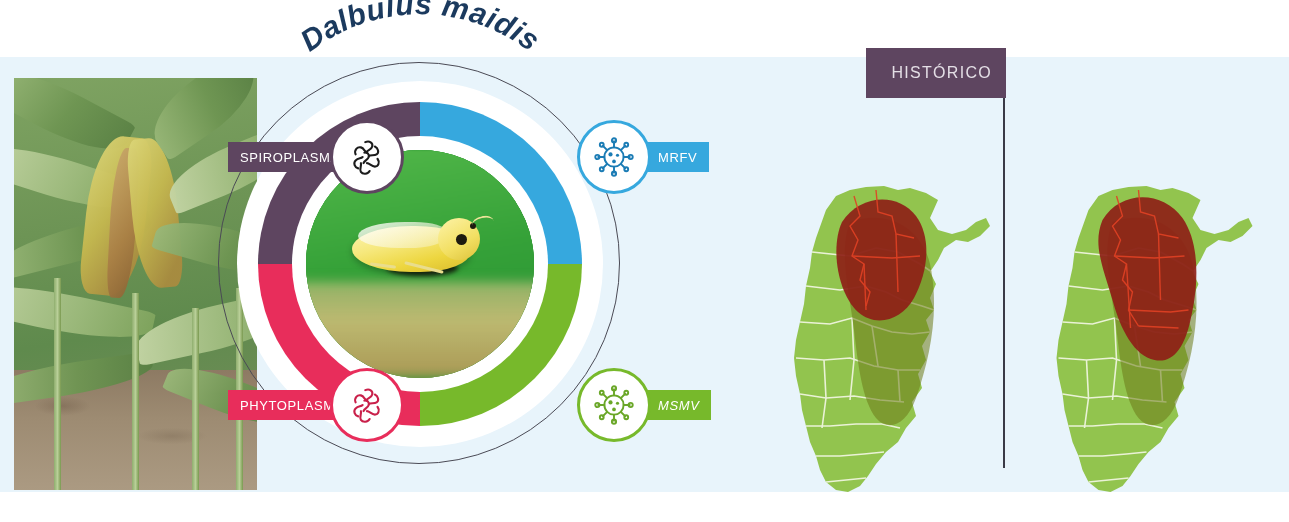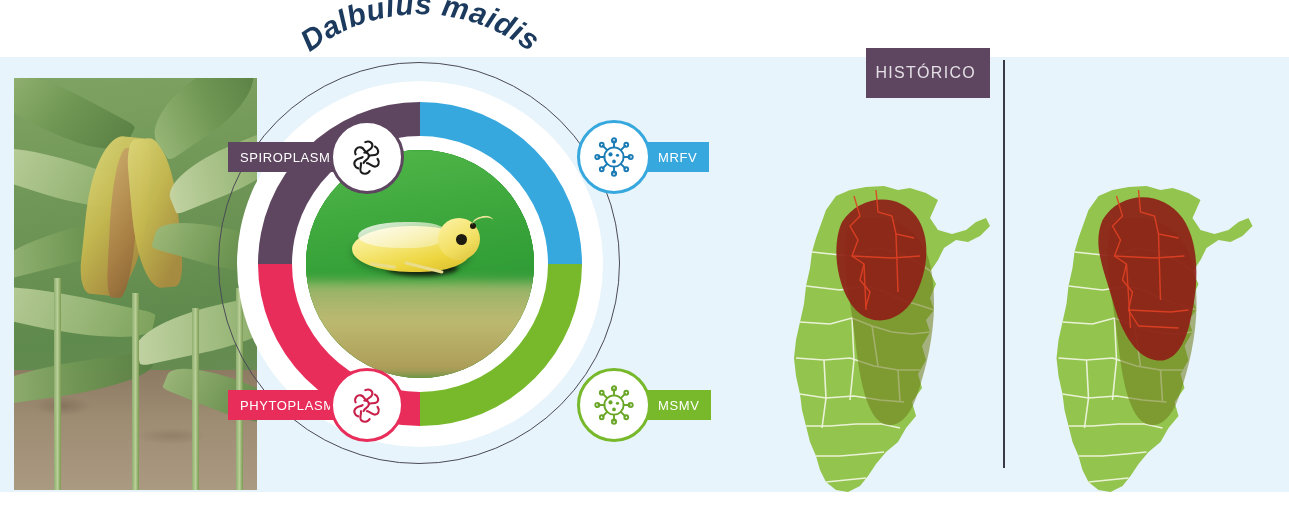--- a/index.html
+++ b/index.html
@@ -91,32 +91,32 @@
   
   .tag{position:absolute;height:30px;display:flex;align-items:center;color:#ffffff;
      font-size:13px;letter-spacing:.6px;font-weight:400;white-space:nowrap;}
   .tag.right-point{padding:0 26px 0 12px;
      clip-path:polygon(0 0, calc(100% - 16px) 0, 100% 50%, calc(100% - 16px) 100%, 0 100%);}
   .tag.left-point{padding:0 12px 0 26px;
      clip-path:polygon(16px 0, 100% 0, 100% 100%, 16px 100%, 0 50%);}
   .tag.t-spiro{left:228px;top:142px;background:var(--c-purple);}
   .tag.t-phyto{left:228px;top:390px;background:var(--c-pink);}
   .tag.t-mrfv {left:632px;top:142px;background:var(--c-blue);}
-  .tag.t-msmv {left:632px;top:390px;background:var(--c-green);}
+  .tag.t-msmv {left:632px;top:390px;background:var(--c-green);font-style:italic;}
 
   
   .title-arc{position:absolute;left:218px;top:10px;width:404px;height:120px;overflow:visible;}
   .title-arc svg{width:404px;height:120px;overflow:visible;}
   .title-arc text{font-family:"Liberation Sans",sans-serif;font-size:30px;font-weight:bold;
      font-style:italic;fill:#1b3a5e;letter-spacing:.5px;}
   .divider{position:absolute;left:1003px;top:60px;width:2px;height:408px;background:#3a3a46;}
   .banner{position:absolute;height:50px;background:var(--c-purple);color:#e4dfe6;
      display:flex;align-items:center;justify-content:flex-end;text-align:right;
      padding:0 14px 0 14px;font-size:16px;letter-spacing:1.3px;line-height:20px;box-sizing:border-box;}
-  .banner.b1{left:866px;top:48px;width:124px;}
+  .banner.b1{left:866px;top:48px;width:140px;}
   .banner.b2{left:1130px;top:48px;width:140px;height:62px;}
   .map{position:absolute;}
   .map.m1{left:780px;top:160px;width:230px;height:348px;}
   .map.m2{left:1035px;top:160px;width:245px;height:348px;}
   .map svg{width:100%;height:100%;display:block;}
 </style>
 </head>
 <body>
 
 <div class="stage" style="--c-purple:#5E4560;--c-blue:#36A8DE;--c-pink:#E82D5B;--c-green:#77B92B;">

